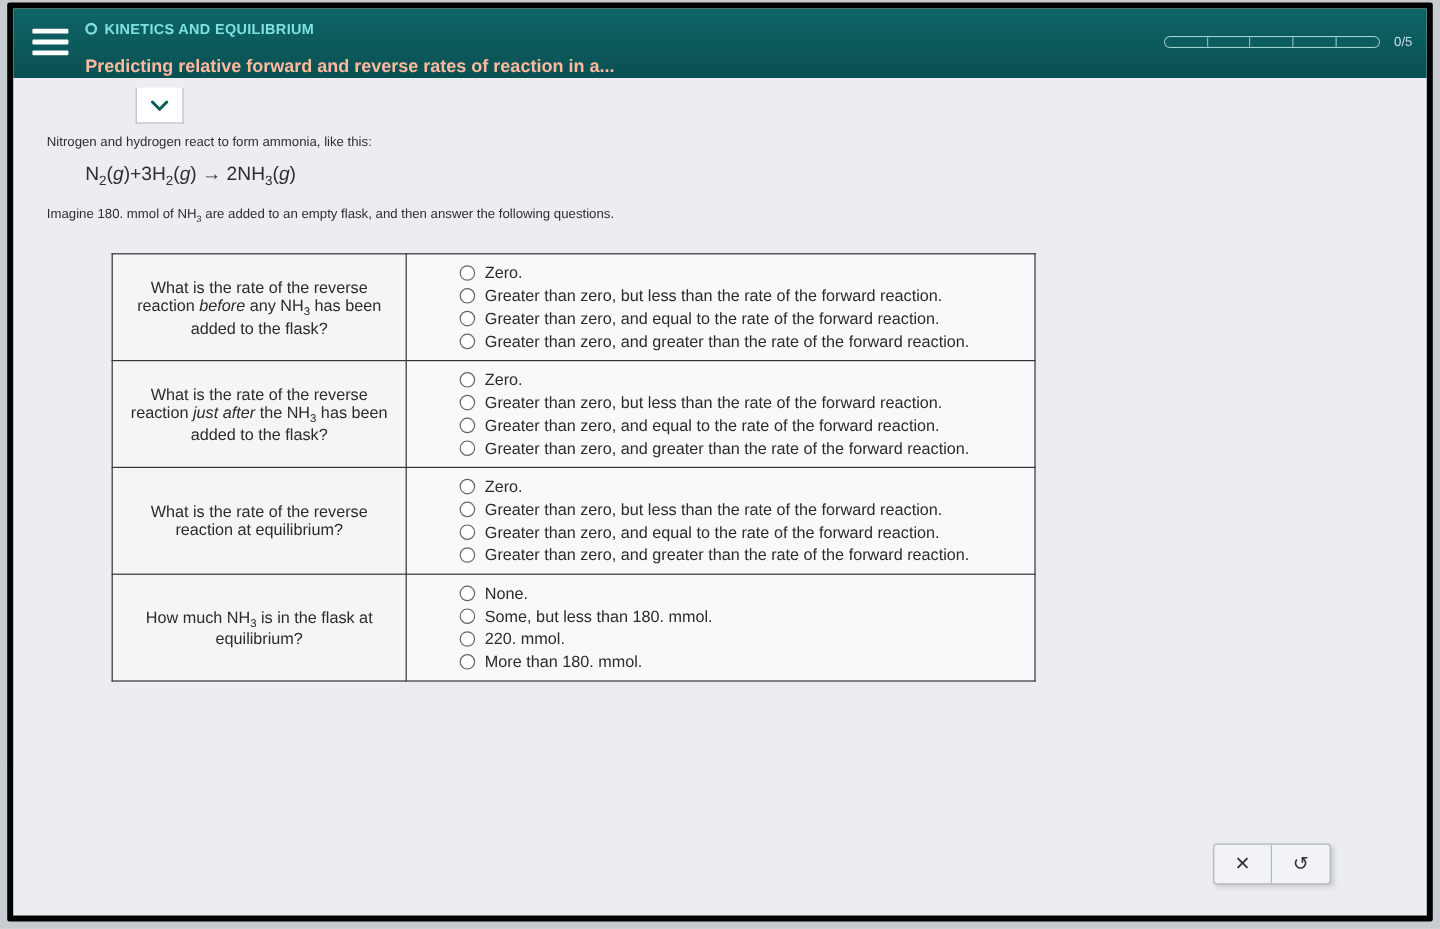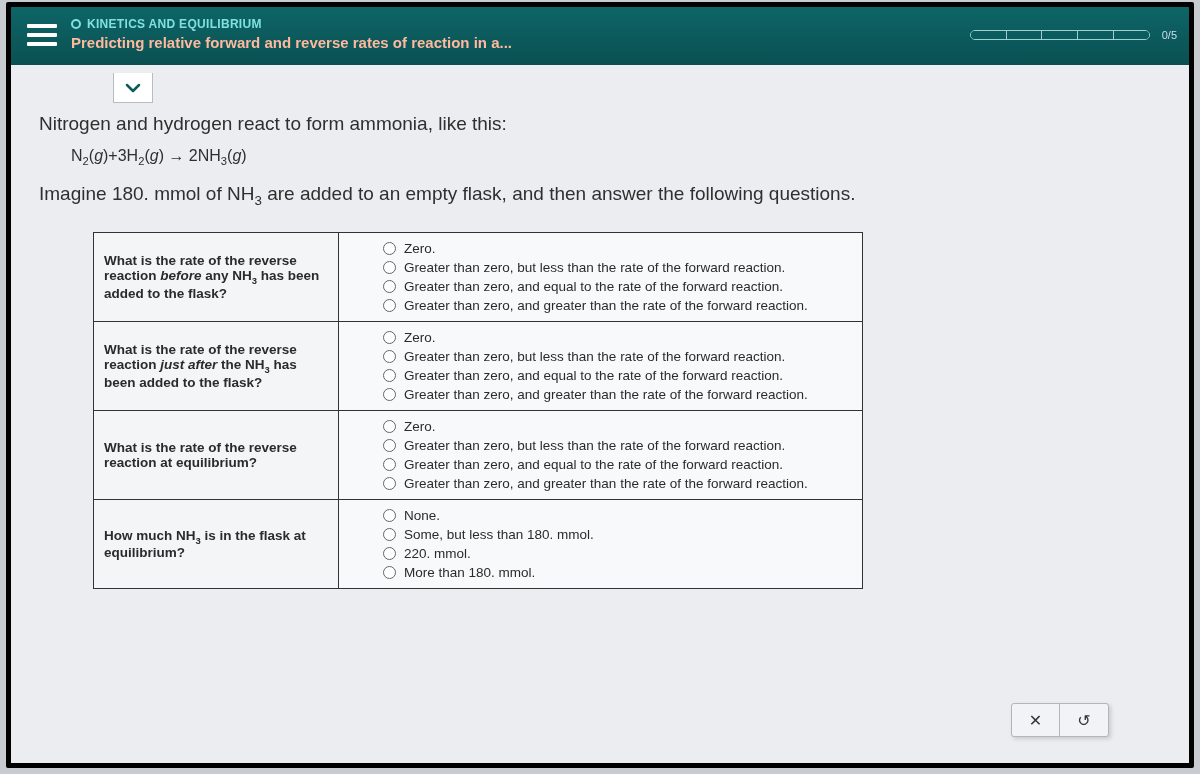--- a/index.html
+++ b/index.html
@@ -49,21 +49,21 @@
     display: flex;
     align-items: center;
     gap: 6px;
   }
   .hcategory .circ {
     width: 10px; height: 10px; border: 2px solid #7fe0e0; border-radius: 50%;
   }
   .htitle {
     color: #ffb99e;
     font-size: 15px;
-    margin-top: 3px;
+    margin-top: 16px;
     font-weight: 600;
   }
   .progress-area {
     position: absolute; right: 12px; top: 22px;
     display: flex; align-items: center; gap: 12px;
   }
   .progress-bar {
     width: 180px; height: 10px; border: 1px solid #9fcfcf; border-radius: 5px;
     display: flex; overflow: hidden;
   }
@@ -80,38 +80,38 @@
     border: 1px solid #b7bcc3;
     border-top: none;
     display: flex; align-items: center; justify-content: center;
     cursor: pointer;
   }
   .chevron-box svg { stroke: #0b5c5e; }
   .content {
     padding: 44px 28px 0 28px;
     color: #333;
   }
-  .prompt-line { font-size: 19px; margin: 4px 0 12px 0; color:#2f2f2f; }
+  .prompt-line { font-size: 11px; margin: 4px 0 12px 0; color:#2f2f2f; }
   .equation { font-size: 16px; margin: 8px 0 16px 32px; color:#2f2f2f; }
   .sub { font-size: 0.7em; vertical-align: sub; }
   .ital { font-style: italic; }
   .question-table {
     margin: 24px 0 0 54px;
     border-collapse: collapse;
     width: 770px;
     font-size: 13.5px;
   }
   .question-table td {
     border: 1px solid #333;
     padding: 6px 10px;
     vertical-align: middle;
     background: rgba(255,255,255,0);
     color:#2b2b2b;
   }
-  .question-table td.qcell { background: #f3f5f7; font-weight: 700; width: 245px; }
+  .question-table td.qcell { background: #f3f5f7; font-weight: 400; width: 245px; text-align: center; }
   .question-table td.optcell { background: #f8f9fa; padding-left: 44px; }
   .opt-row { display: flex; align-items: center; gap: 8px; padding: 2px 0; }
   .radio {
     width: 13px; height: 13px; border: 1.5px solid #666; border-radius: 50%;
     flex: 0 0 13px; background: #fff;
   }
   .button-bar {
     position: absolute;
     right: 80px; bottom: 26px;
     display: flex; gap: 0;

